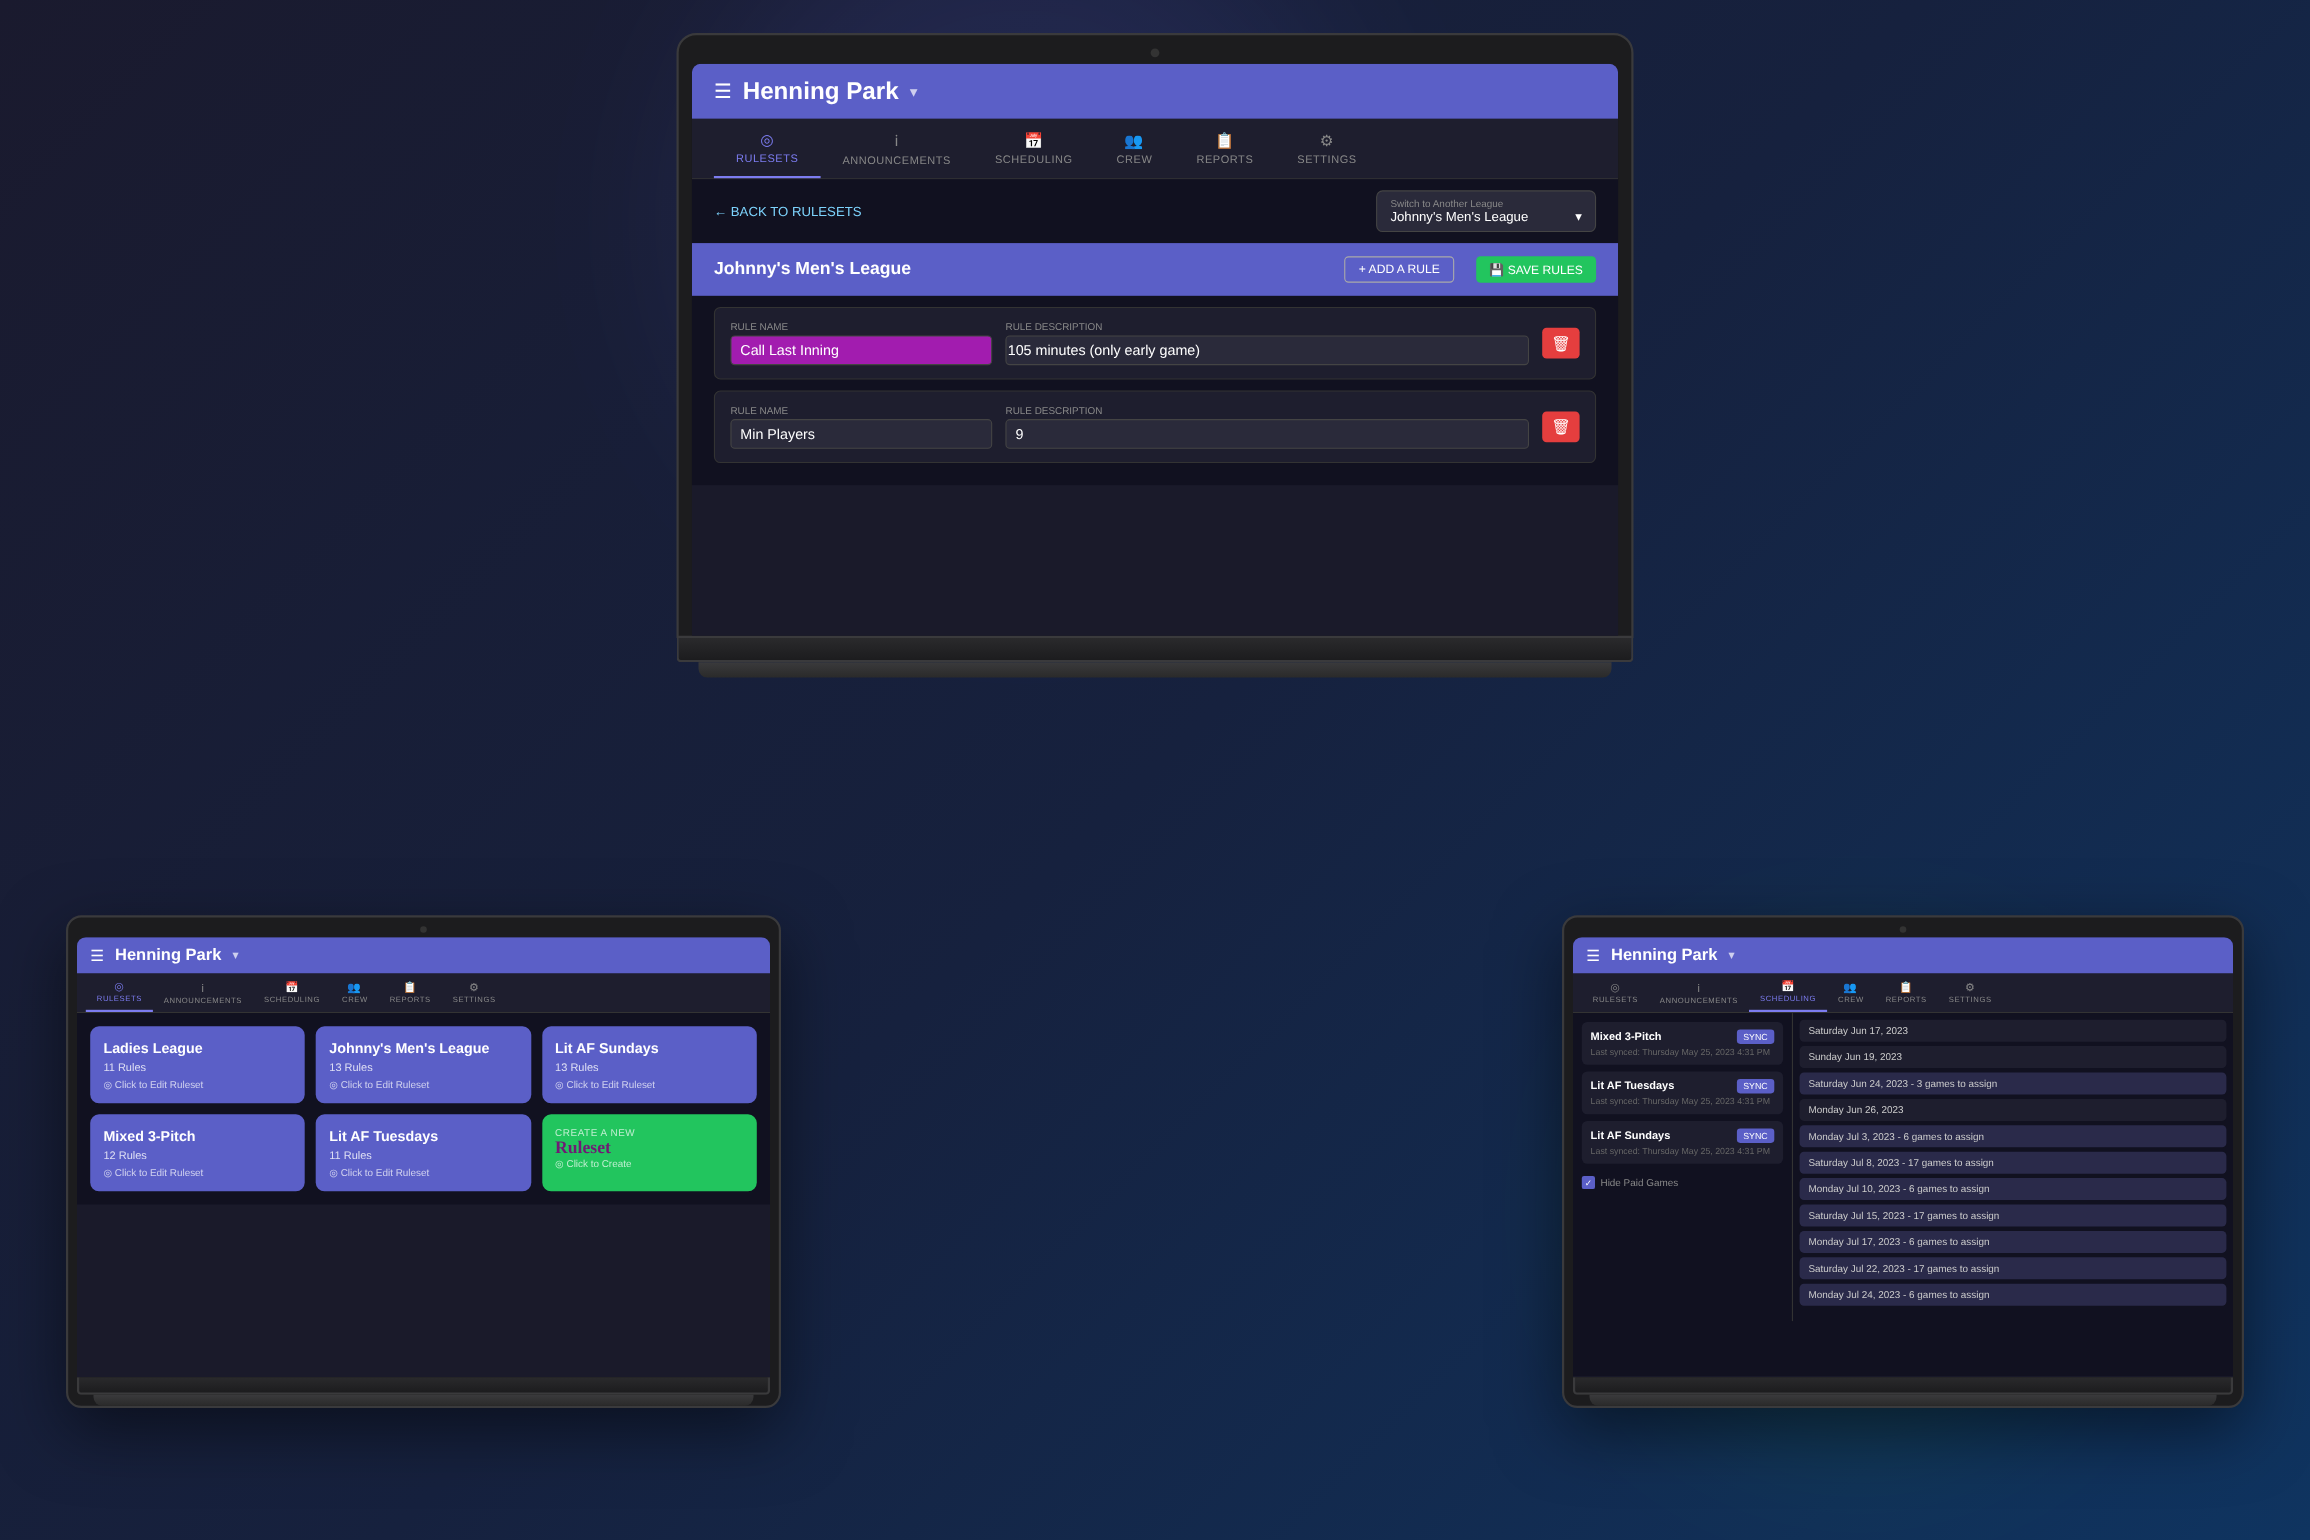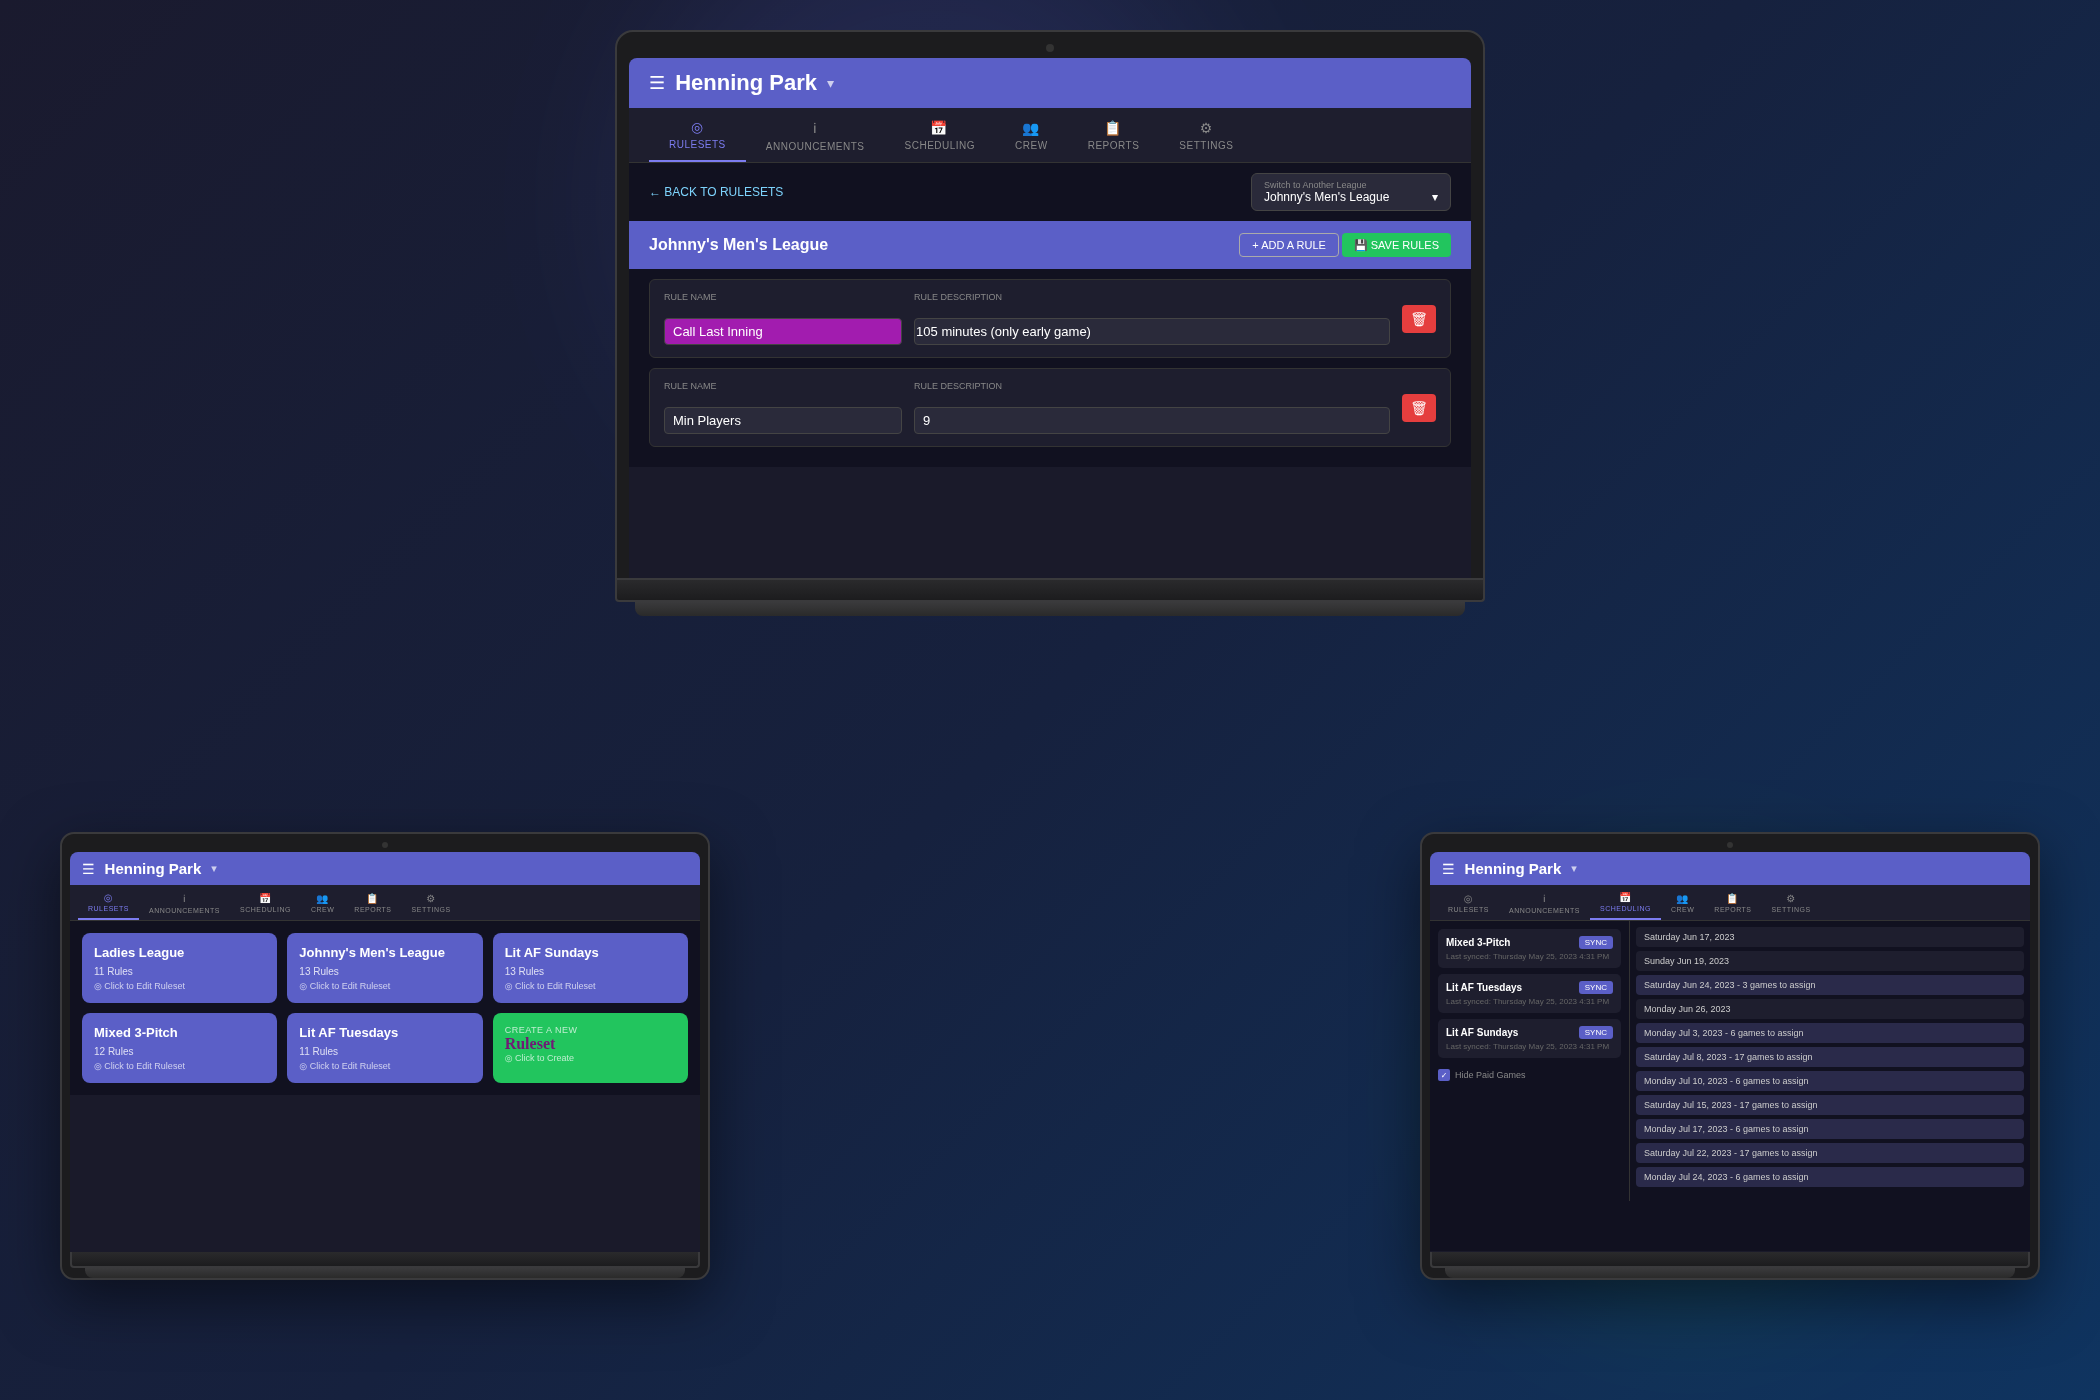--- a/index.html
+++ b/index.html
@@ -149,21 +149,21 @@
       border-radius: 6px;
       padding: 12px 14px;
       display: flex;
       align-items: center;
       gap: 12px;
       margin-bottom: 10px;
     }
     .rule-field {
       display: flex;
       flex-direction: column;
-      gap: 16px;
+      gap: 3px;
     }
     .rule-field label { font-size: 9px; color: #888; text-transform: uppercase; }
     .rule-field input {
       background: #2a2a3a;
       border: 1px solid #444;
       border-radius: 4px;
       color: white;
       font-size: 13px;
       padding: 4px 8px;
     }
@@ -464,21 +464,21 @@
           <span class="select-label">Switch to Another League</span>
           <span class="select-value">
             <span>Johnny's Men's League</span>
             <span>▾</span>
           </span>
         </div>
       </div>
 
       <div class="league-header">
         <span class="league-title">Johnny's Men's League</span>
-        <div style="display:flex;gap:3px;padding-left:44px;">
+        <div style="display:flex;gap:20px;padding-left:44px;">
           <button class="btn-add-rule">+ ADD A RULE</button>
           <button class="btn-save-rules">💾 SAVE RULES</button>
         </div>
       </div>
 
       <div class="rules-area">
 
         <div class="rule-row">
           <div class="rule-field rule-name-field">
             <label>Rule Name</label>

